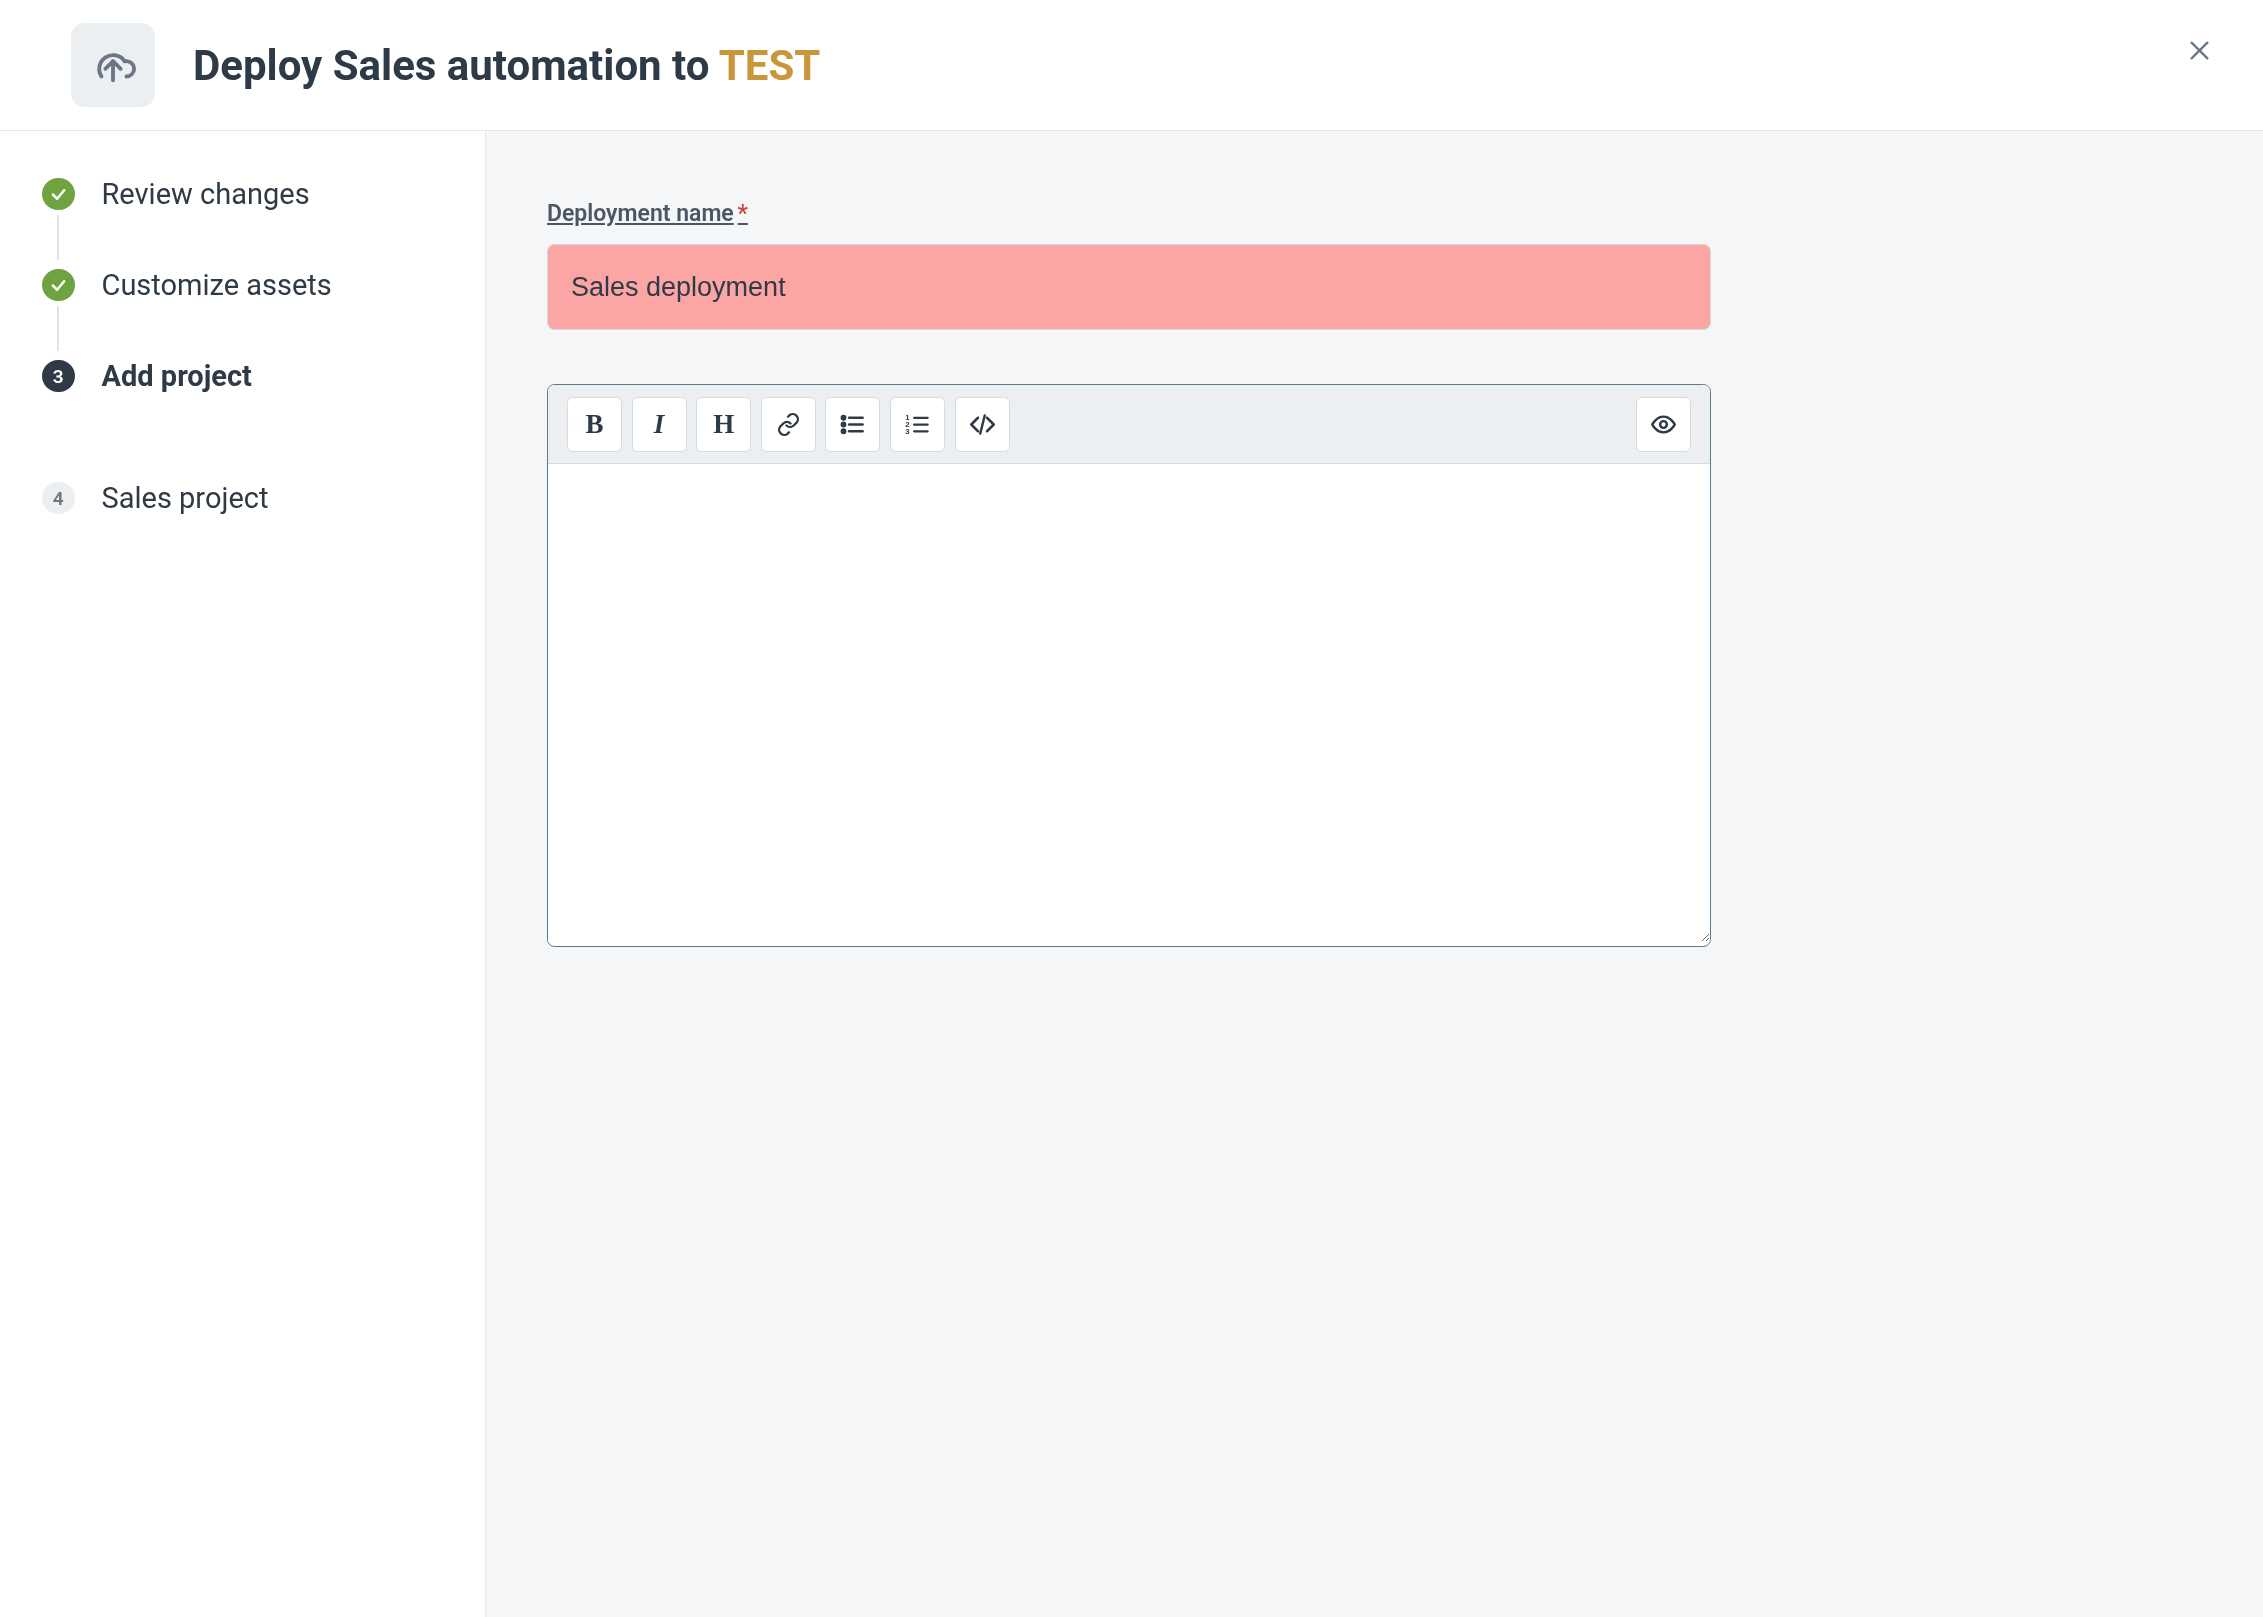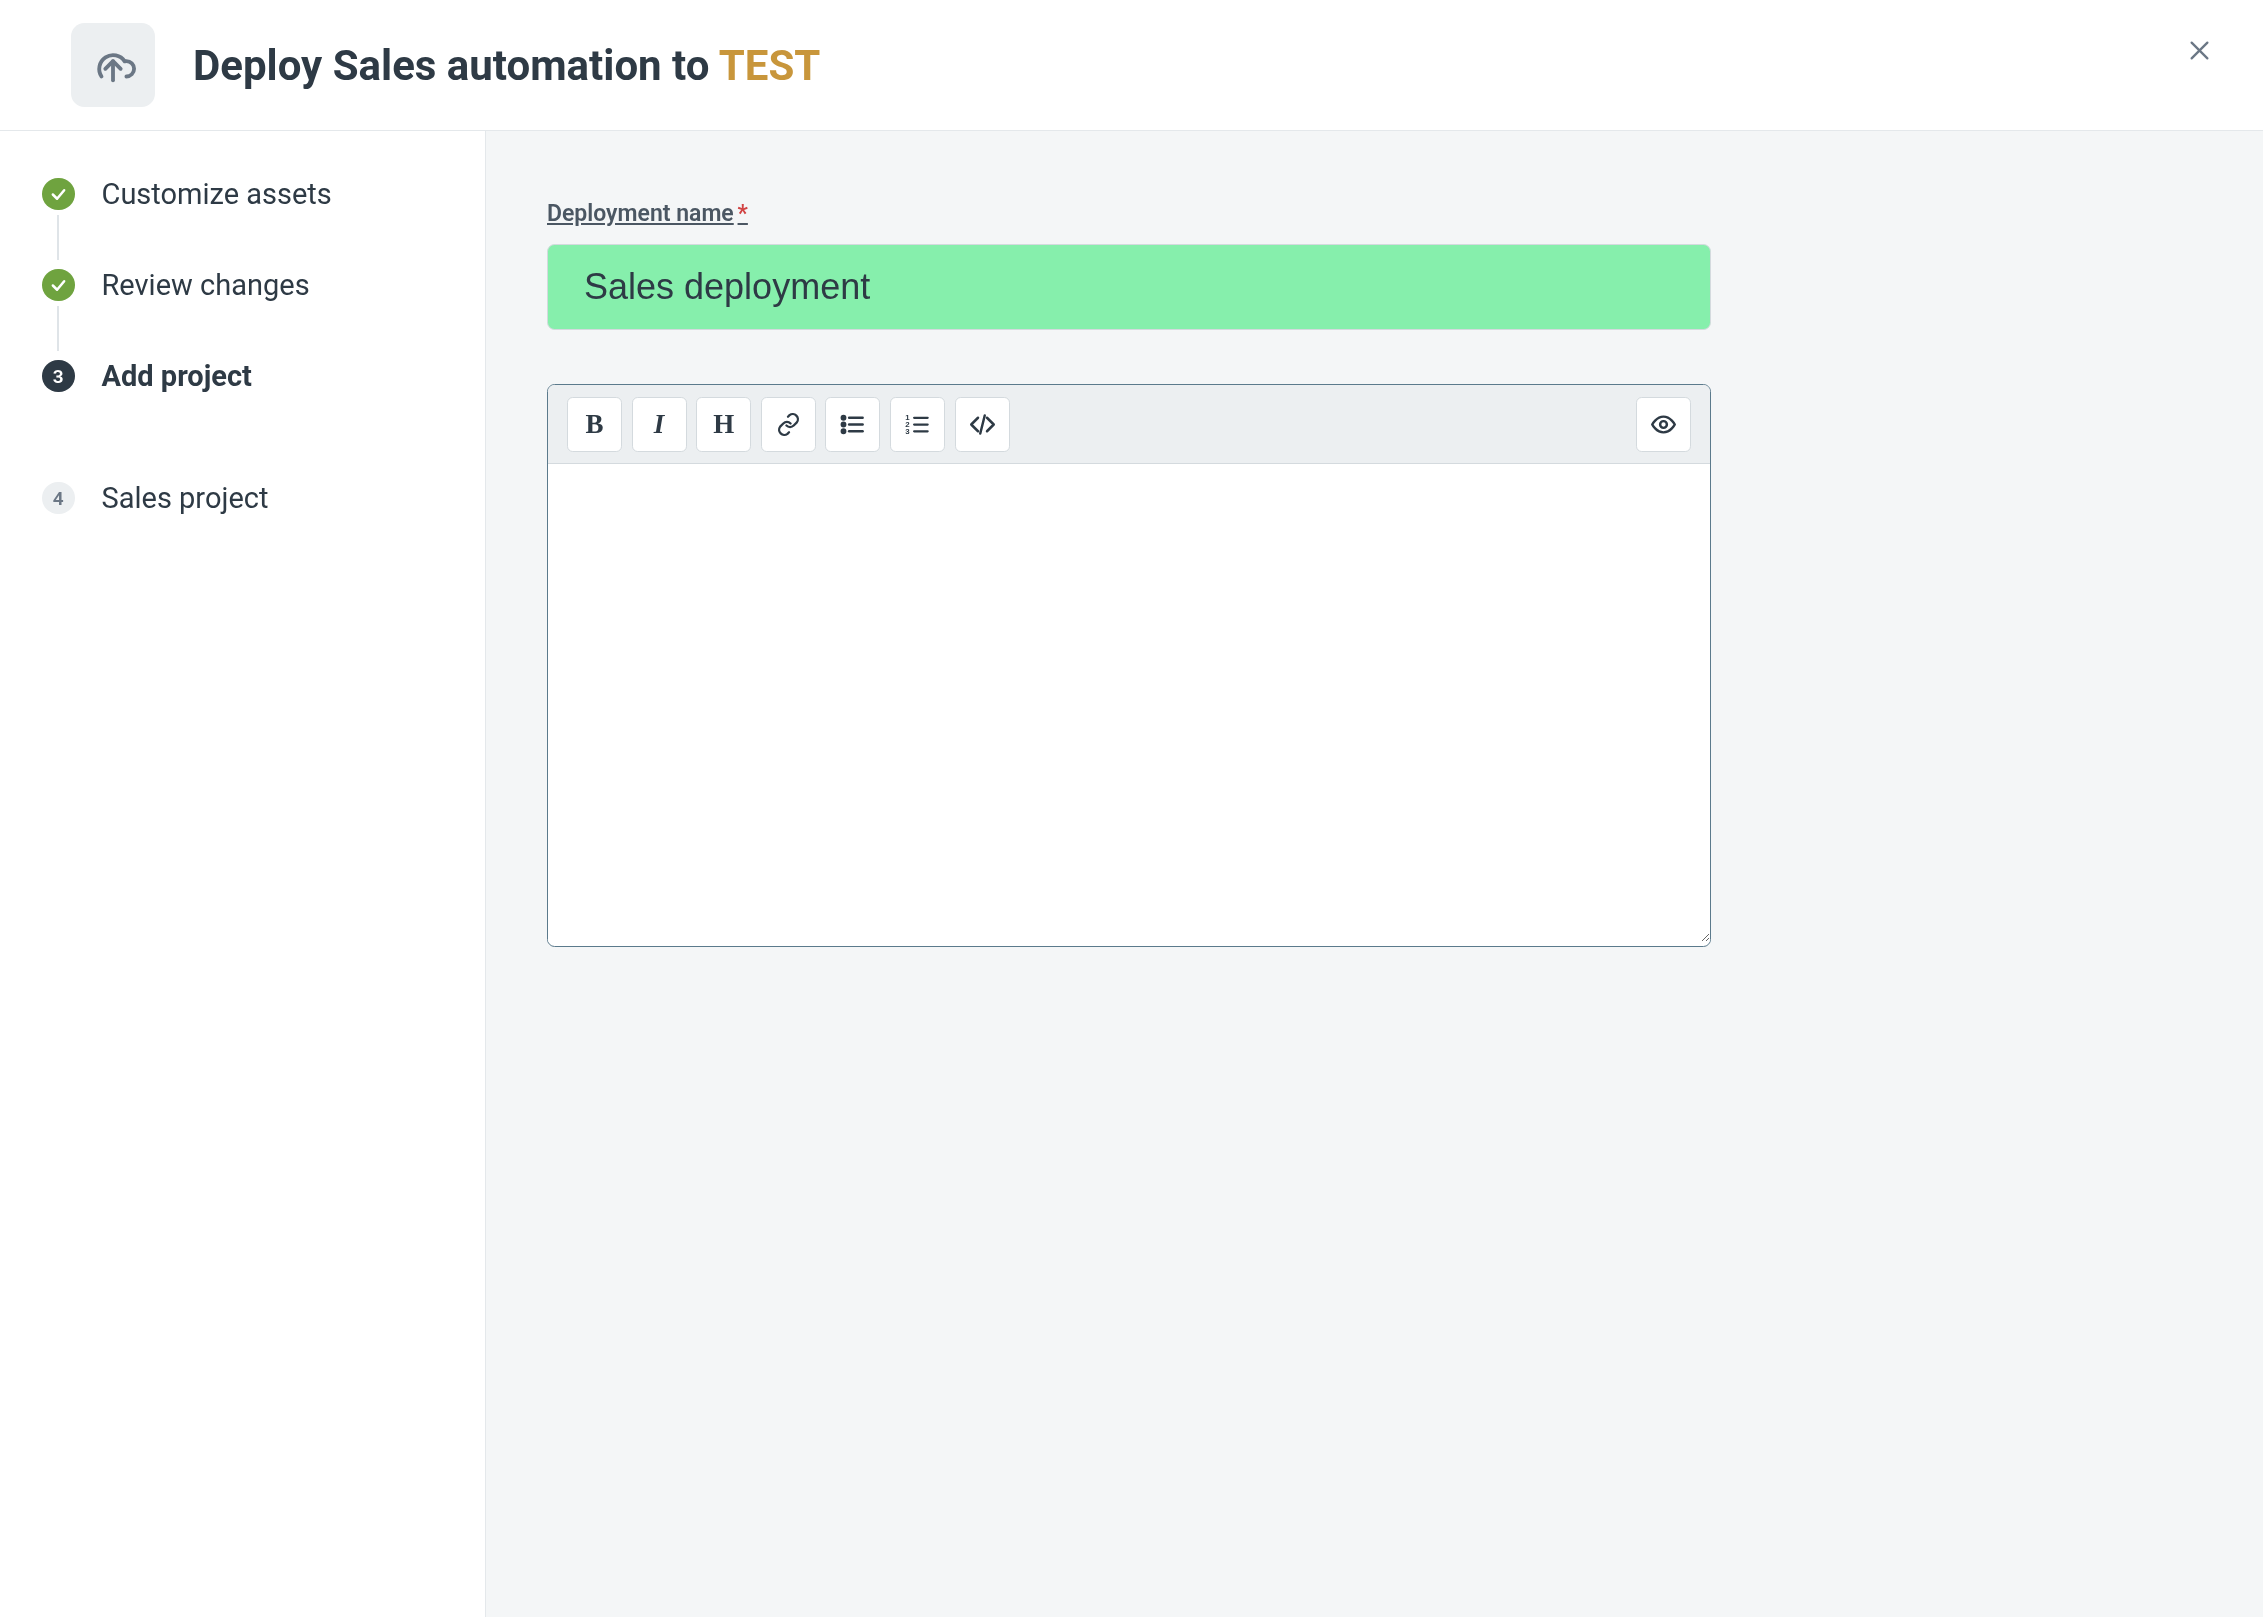--- a/index.html
+++ b/index.html
@@ -25,21 +25,21 @@
   .step-marker.done { background: #6fa33f; color: #fff; }
   .step-marker.current { background: #2e3a45; color: #fff; }
   .step-marker.future { background: #eceff1; color: #6b7785; }
   .step-label { font-size: 29px; color: #2e3a45; }
   .step-item.current .step-label { font-weight: 700; }
 
   .main { flex: 1; background: #f4f6f7; padding: 69px 61px; overflow: auto; }
   .form { max-width: 1164px; }
   .field-label { font-size: 23px; font-weight: 600; color: #4b5763; margin-bottom: 17px; display: block; text-decoration: underline; }
   .required { color: #d14343; margin-left: 3.8px; }
-  .text-input { width: 100%; height: 86px; border: 1.9px solid #d4dade; border-radius: 7.6px; background: #86efac; padding: 0 36px; font-size: 36px; color: #2e3a45; outline: none; }
+  .text-input { width: 100%; height: 86px; border: 1.9px solid #d4dade; border-radius: 7.6px; background: #fca5a5; padding: 0 23px; font-size: 27px; color: #2e3a45; outline: none; }
 
   .field-block { margin-bottom: 54px; }
 
   .editor { border: 1.9px solid #5b7a8c; border-radius: 7.6px; background: #fff; overflow: hidden; }
   .editor-toolbar { display: flex; align-items: center; padding: 11.5px 19px; background: #eceff1; border-bottom: 1px solid #d4dade; gap: 9.6px; }
   .toolbar-group { display: flex; gap: 9.6px; }
   .toolbar-spacer { flex: 1; }
   .toolbar-btn { width: 55px; height: 55px; border: 1px solid #d4dade; background: #fff; border-radius: 5.7px; display: flex; align-items: center; justify-content: center; cursor: pointer; color: #2e3a45; font-weight: 700; font-size: 27px; font-family: Georgia, serif; }
   .toolbar-btn svg { display: block; }
   .editor-body { width: 100%; min-height: 478px; resize: vertical; border: none; outline: none; padding: 23px; font-size: 27px; background: #fff; }
@@ -76,29 +76,29 @@
 
   <div class="body">
     <aside class="sidebar">
       <ul class="step-list">
         <li class="step-item">
           <span class="step-marker done">
             <svg width="17" height="17" viewBox="0 0 24 24" fill="none" stroke="#fff" stroke-width="3.5" stroke-linecap="round" stroke-linejoin="round">
                 <polyline points="4 12 10 18 20 6"></polyline>
               </svg>
           </span>
-          <span class="step-label">Customize assets</span>
+          <span class="step-label">Review changes</span>
         </li>
         <li class="step-item">
           <span class="step-marker done">
             <svg width="17" height="17" viewBox="0 0 24 24" fill="none" stroke="#fff" stroke-width="3.5" stroke-linecap="round" stroke-linejoin="round">
                 <polyline points="4 12 10 18 20 6"></polyline>
               </svg>
           </span>
-          <span class="step-label">Review changes</span>
+          <span class="step-label">Customize assets</span>
         </li>
         <li class="step-item current no-line">
           <span class="step-marker current">3</span>
           <span class="step-label">Add project</span>
         </li>
         <li class="step-item no-line" style="padding-top:31px;">
           <span class="step-marker future">4</span>
           <span class="step-label">Sales project</span>
         </li>
       </ul>

